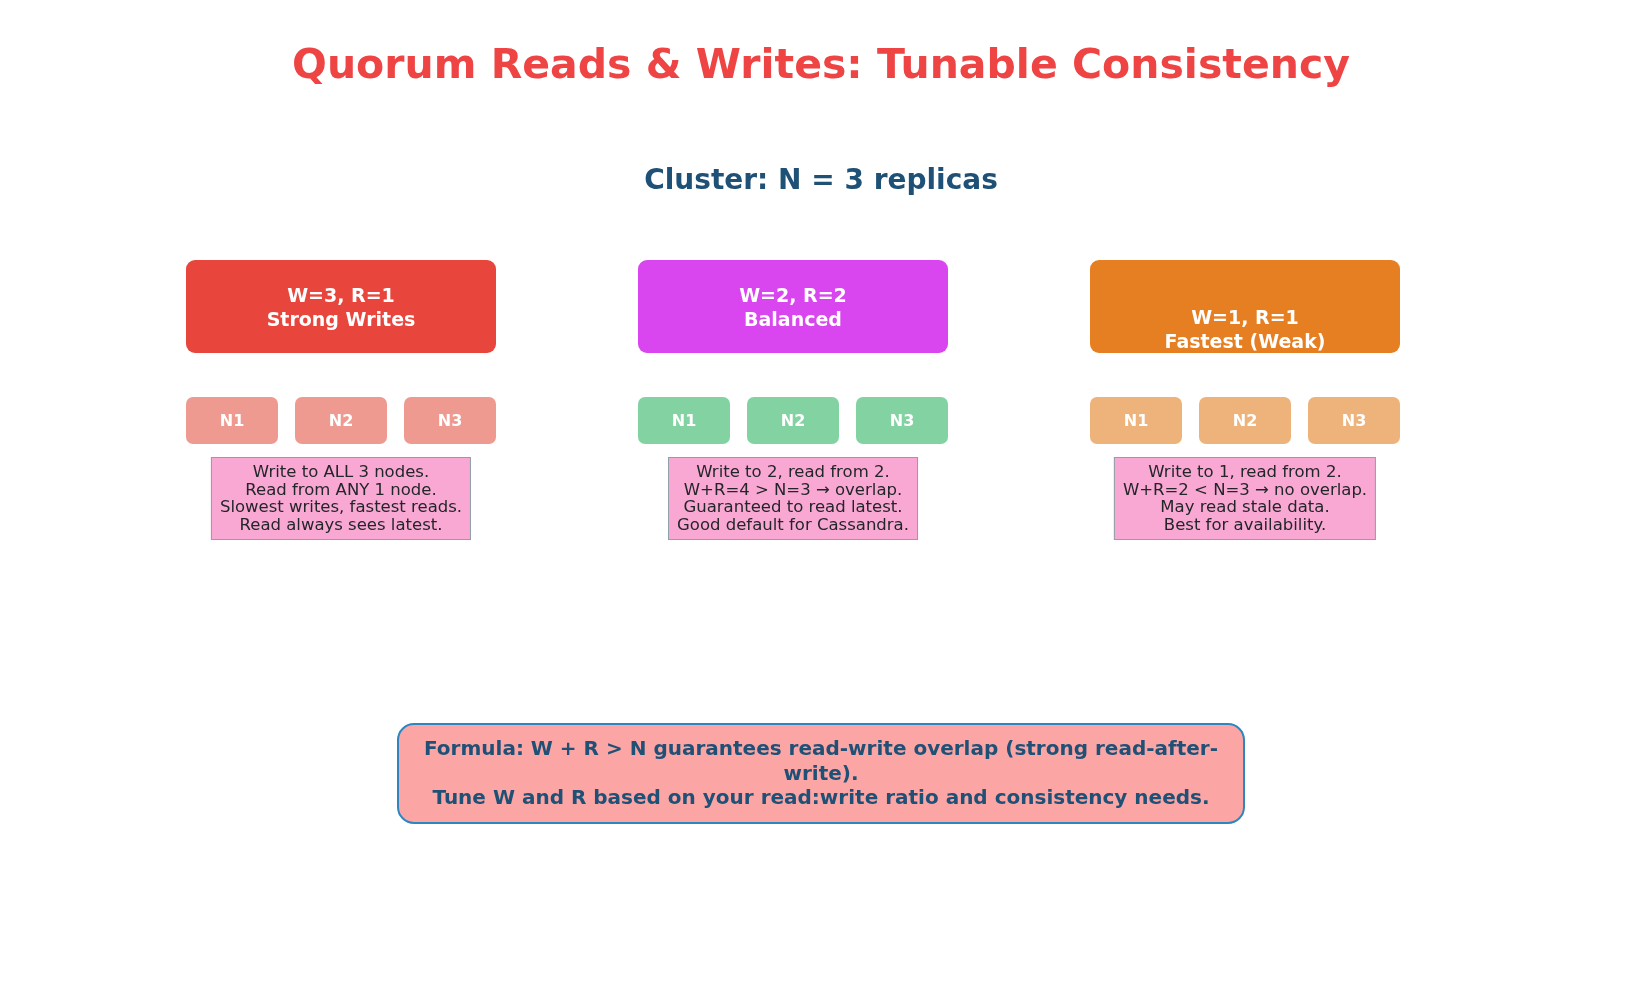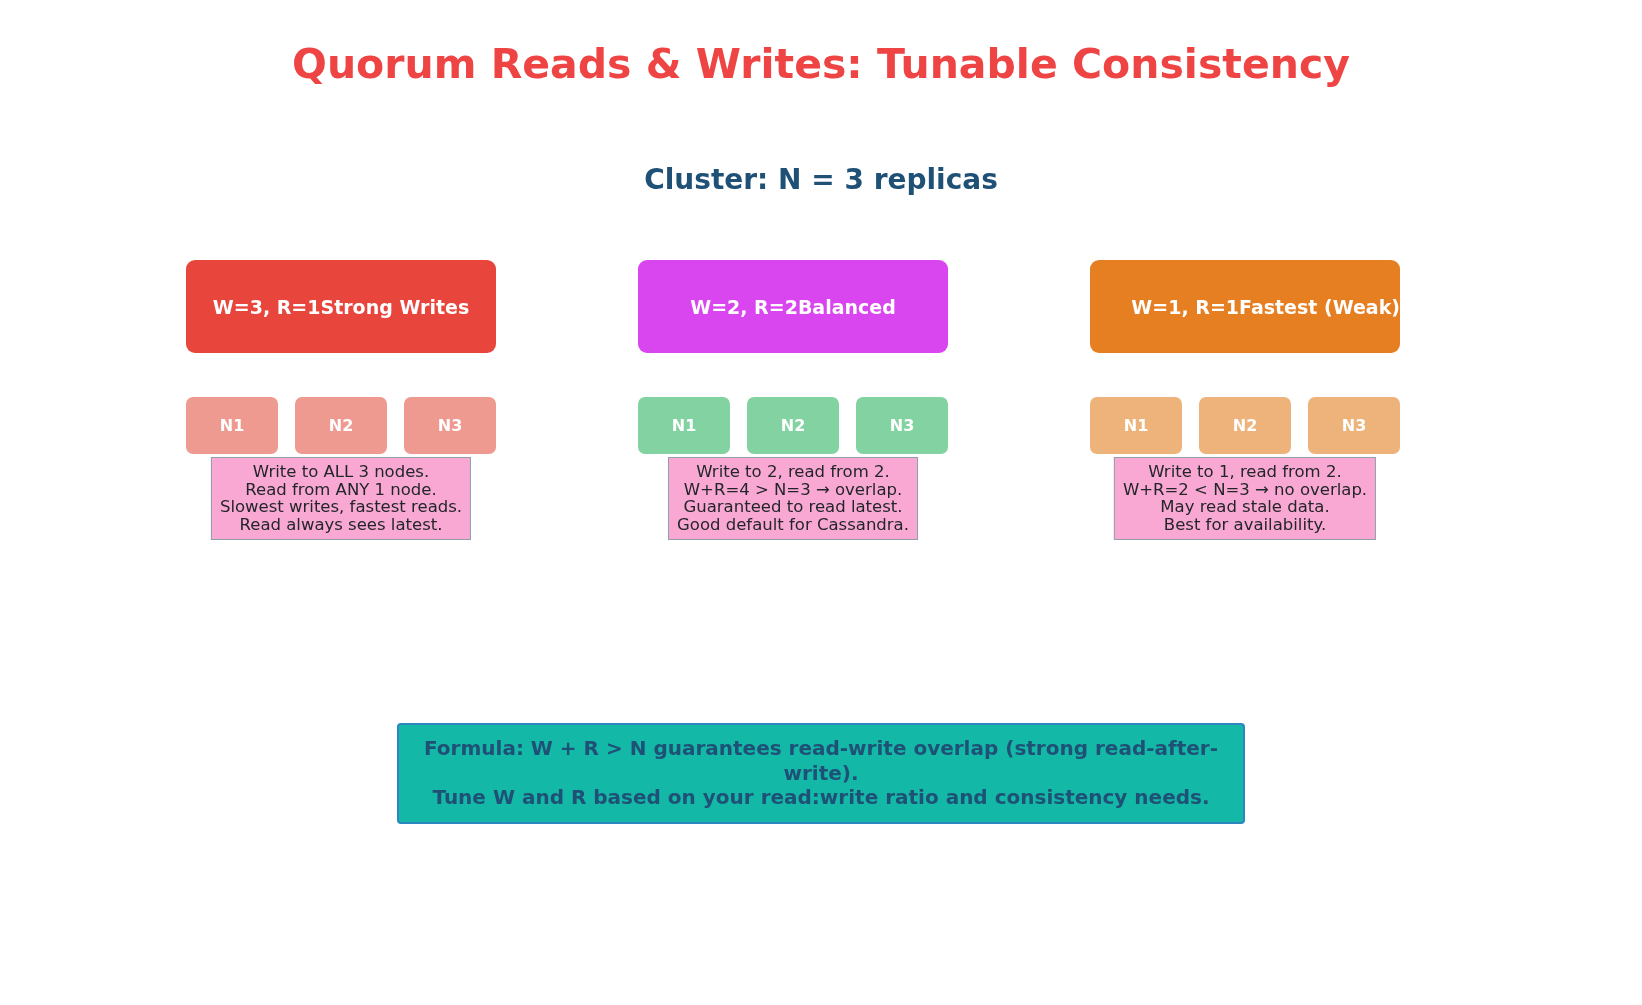--- a/index.html
+++ b/index.html
@@ -52,42 +52,42 @@
     width: 310px;
   }
   .column.col-0 { left: 186px; }
   .column.col-1 { left: 638px; }
   .column.col-2 { left: 1090px; }
 
   .mode-header {
     height: 93px;
     border-radius: 9px;
     display: flex;
-    flex-direction: row;
+    flex-direction: column;
     align-items: center;
     justify-content: center;
     color: #ffffff;
     font-size: 19px;
     font-weight: bold;
     line-height: 24px;
     text-align: center;
   }
   .mode-header .hdr-line { display: block; }
 
   .nodes-row {
     position: absolute;
     top: 137px;
     left: 0;
     width: 310px;
     display: flex;
     justify-content: space-between;
   }
   .node-chip {
     width: 92px;
-    height: 57px;
+    height: 47px;
     border-radius: 7px;
     display: flex;
     align-items: center;
     justify-content: center;
     color: #ffffff;
     font-size: 16px;
     font-weight: bold;
   }
 
   .desc-box {
@@ -107,23 +107,23 @@
   }
   .desc-box .desc-line { display: block; }
 
   .formula-box {
     position: absolute;
     top: 723px;
     left: 50%;
     transform: translateX(-50%);
     width: 848px;
     box-sizing: border-box;
-    background: #14b8a6;
+    background: #fca5a5;
     border: 2.5px solid #2e86c1;
-    border-radius: 4px;
+    border-radius: 17px;
     padding: 11px 10px 12px 10px;
     text-align: center;
     font-size: 20px;
     font-weight: bold;
     line-height: 24.5px;
     color: #1f5076;
   }
   .formula-box .formula-line { display: block; }
 </style>
 </head>

